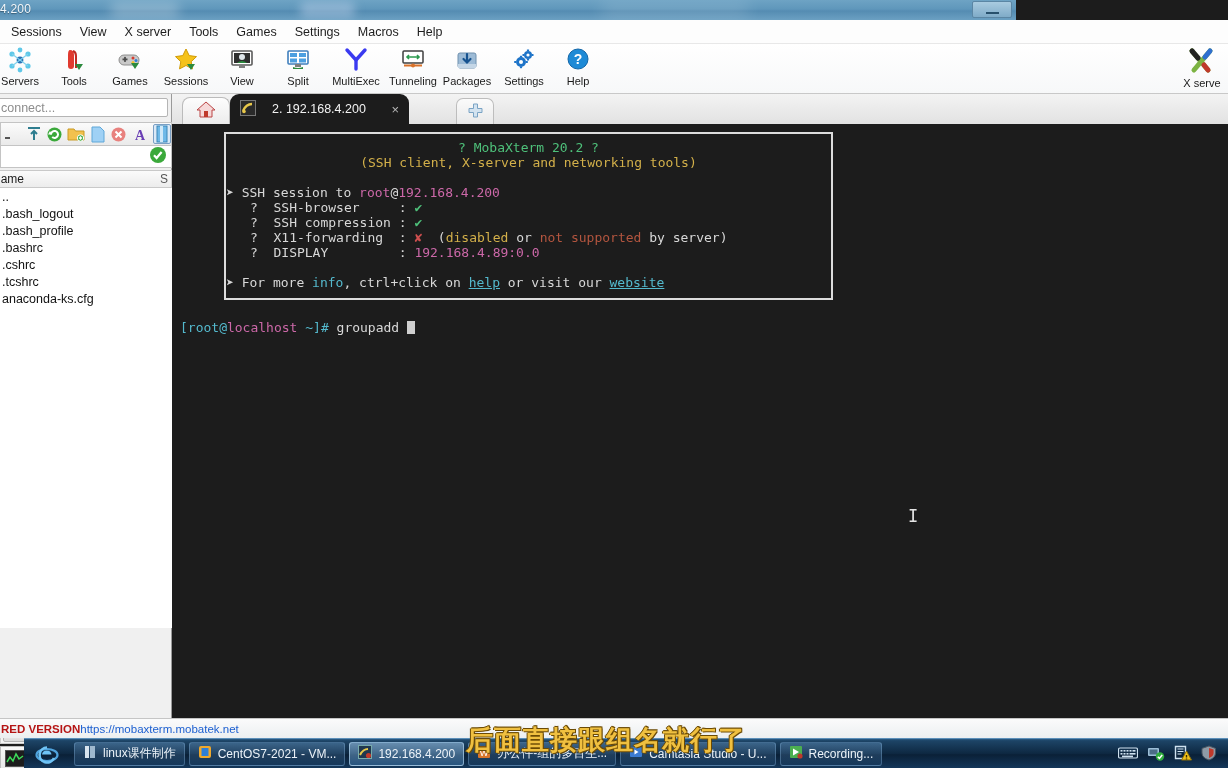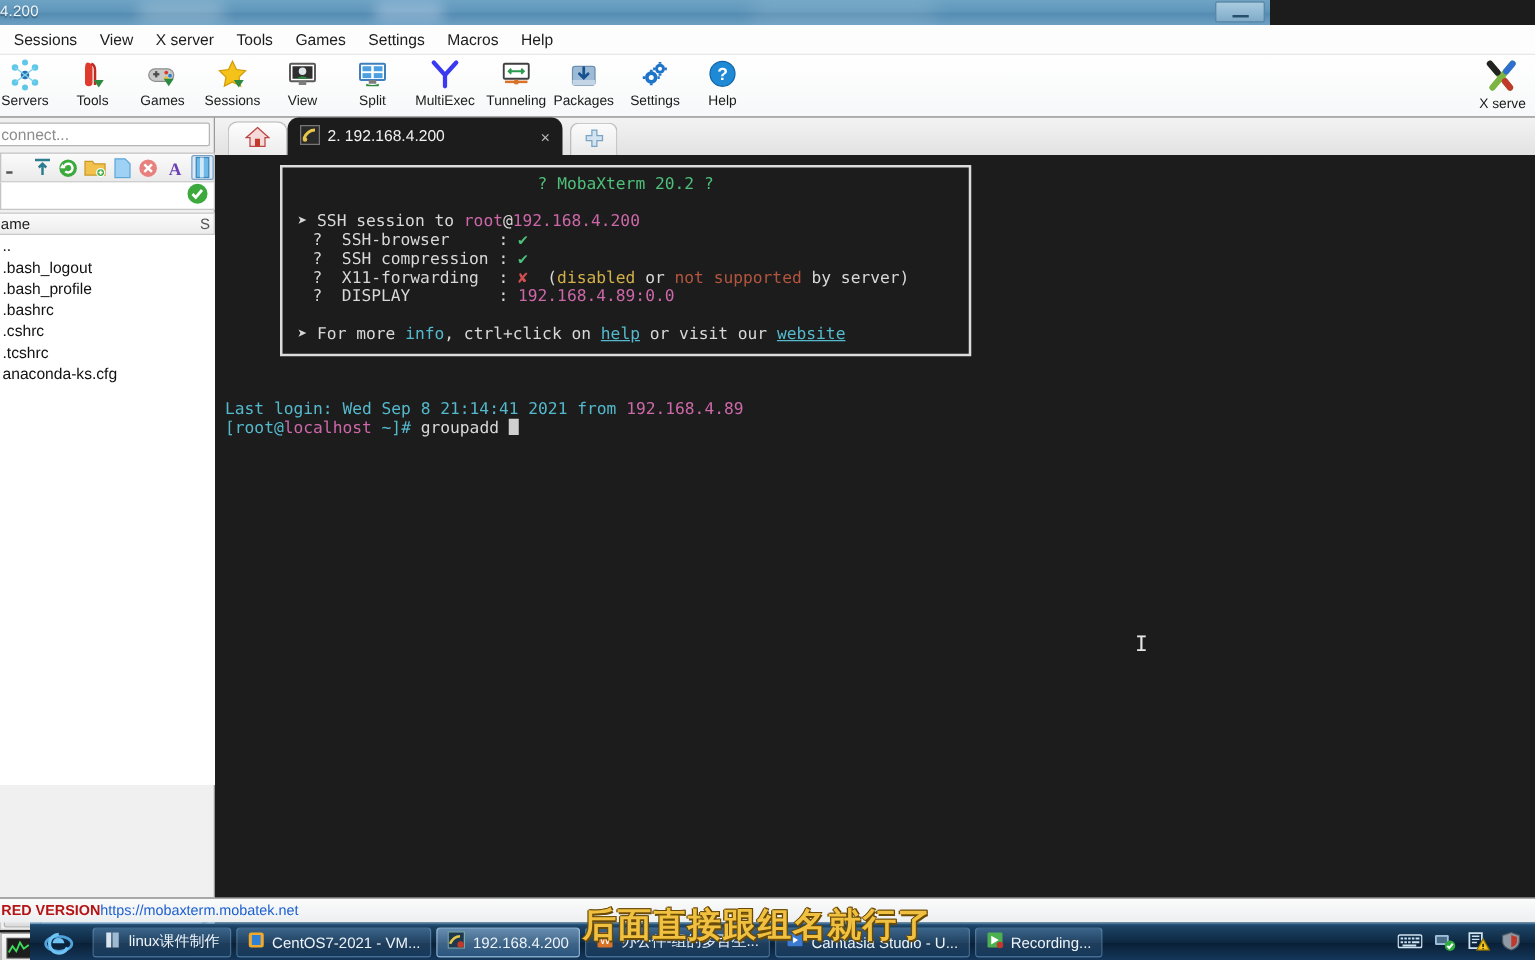--- a/index.html
+++ b/index.html
@@ -104,45 +104,45 @@
     position:absolute;left:172px;top:94px;width:1056px;height:30px;
     background:linear-gradient(to bottom,#f3f3f3,#e2e2e2);
   }
   #home-tab{
     position:absolute;left:10px;top:3px;width:48px;height:27px;
     background:linear-gradient(to bottom,#fdfdfd,#ececec);
     border:1px solid #bbb;border-bottom:none;border-radius:8px 8px 0 0;
     display:flex;align-items:center;justify-content:center;
   }
   #sess-tab{
-    position:absolute;left:58px;top:0px;width:220px;height:30px;
+    position:absolute;left:58px;top:0px;width:179px;height:30px;
     background:#1c1c1c;border-radius:9px 9px 0 0;
-    display:flex;align-items:center;padding-left:10px;gap:6px;
+    display:flex;align-items:center;padding-left:10px;gap:16px;
   }
   #sess-tab .lbl{color:#f2f2f2;font-size:12.5px;}
   #sess-tab .x{position:absolute;right:10px;color:#b7b7b7;font-size:13px;}
   #plus-tab{
     position:absolute;left:284px;top:4px;width:38px;height:26px;
     background:linear-gradient(to bottom,#fbfbfb,#e9e9e9);
     border:1px solid #bdbdbd;border-bottom:none;border-radius:7px 7px 0 0;
     display:flex;align-items:center;justify-content:center;
   }
 
   
   #terminal{
     position:absolute;left:172px;top:124px;width:1056px;height:594px;
     background:#1c1c1c;overflow:hidden;
     font-family:"DejaVu Sans Mono","Liberation Mono",monospace;
     font-size:13px;line-height:15px;
   }
   #banner{
-    position:absolute;left:52px;top:8px;width:553px;
+    position:absolute;left:52px;top:8px;width:609px;
     border:2px solid #dcdcdc;padding:6px 0 8px 0;background:#1c1c1c;
   }
-  .bl{white-space:pre;color:#d6d6d6;padding-left:12px;}
+  .bl{white-space:pre;color:#d6d6d6;}
   .ctr{text-align:center;padding-left:0;}
   #prompt-area{position:absolute;left:8px;top:196px;}
   .cursor-blk{display:inline-block;width:8px;height:13px;background:#cfcfcf;vertical-align:-2px;}
   #ibeam{
     position:absolute;left:736px;top:384px;width:8px;height:17px;color:#e4e4e4;
     font-family:"DejaVu Sans Mono",monospace;font-size:17px;line-height:17px;
   }
   .g{color:#4ec07a;} .y{color:#d3b04a;} .c{color:#54b9cd;} .m{color:#cc68a8;}
   .r{color:#cf4f4f;} .rl{color:#b3553f;} .w{color:#d8d8d8;}
   .ul{text-decoration:underline;}
@@ -516,38 +516,38 @@
         <path d="M6.5 2 h4 v4.5 h4.5 v4 h-4.5 v4.5 h-4 v-4.5 h-4.5 v-4 h4.5z" fill="#d3e3f0" stroke="#7aa3c4"></path>
       </svg>
     </span>
   </div>
 </div>
 
 <div id="terminal">
 
   <div id="banner">
     <div class="bl ctr"><span class="g"><span>? </span><span>MobaXterm 20.2</span><span> ?</span></span></div>
+    <div class="bl ctr y">(SSH client, X-server and networking tools)</div>
     <div class="bl">&nbsp;</div>
     <div class="bl"><span class="w">➤</span><span class="w"> SSH session to </span><span class="m">root</span><span class="w">@</span><span class="m">192.168.4.200</span></div>
 
     <div class="bl" style="padding-left:24px"><span class="w">?  SSH-browser     : </span><span class="g">✔</span></div>
 
     <div class="bl" style="padding-left:24px"><span class="w">?  SSH compression : </span><span class="g">✔</span></div>
 
     <div class="bl" style="padding-left:24px"><span class="w">?  X11-forwarding  : </span><span class="r">✘</span><span class="w">  (</span><span class="y">disabled</span><span class="w"> or </span><span class="rl">not supported</span><span class="w"> by server)</span></div>
 
     <div class="bl" style="padding-left:24px"><span class="w">?  DISPLAY         : </span><span class="m">192.168.4.89:0.0</span></div>
 
     <div class="bl">&nbsp;</div>
 
     <div class="bl"><span class="w">➤</span><span class="w"> For more </span><span class="c">info</span><span class="w">, ctrl+click on </span><span class="c ul">help</span><span class="w"> or visit our </span><span class="c ul">website</span></div>
   </div>
 
   <div id="prompt-area">
-    <div><span class="c">Last login: Wed Sep  8 21:14:41 2021 from </span><span class="m">192.168.4.89</span></div>
     <div><span class="c">[</span><span class="c">root</span><span class="c">@</span><span class="m">localhost</span><span class="c"> ~]# </span><span class="w">groupadd </span><span class="cursor-blk"></span></div>
   </div>
 
   <div id="ibeam">I</div>
 </div>
 
 <div id="statusbar">
   <span class="redv">RED VERSION</span>
   <span class="url">https://mobaxterm.mobatek.net</span>
 </div>

